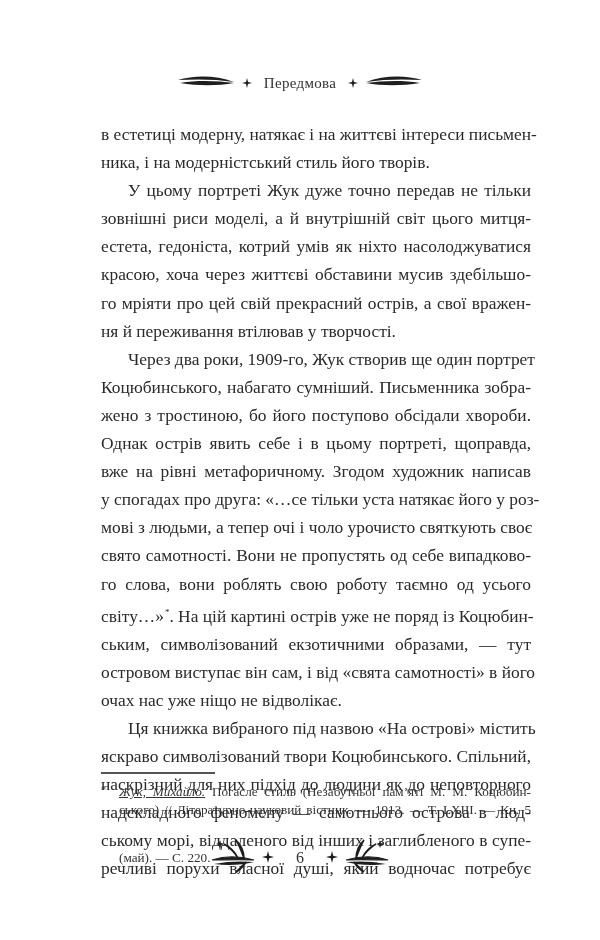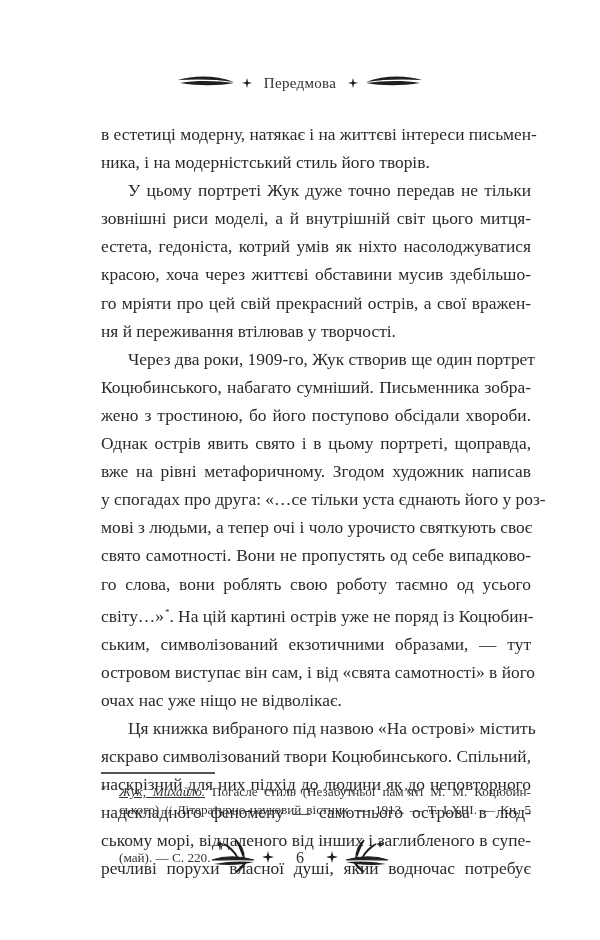--- a/index.html
+++ b/index.html
@@ -82,23 +82,23 @@
     <span class="line">зовнішні риси моделі, а й внутрішній світ цього митця-</span>
     <span class="line">естета, гедоніста, котрий умів як ніхто насолоджуватися</span>
     <span class="line">красою, хоча через життєві обставини мусив здебільшо-</span>
     <span class="line">го мріяти про цей свій прекрасний острів, а свої вражен-</span>
     <span class="line last">ня й переживання втілював у творчості.</span>
   </div>
   <div>
     <span class="line indent">Через два роки, 1909-го, Жук створив ще один портрет</span>
     <span class="line">Коцюбинського, набагато сумніший. Письменника зобра-</span>
     <span class="line">жено з тростиною, бо його поступово обсідали хвороби.</span>
-    <span class="line">Однак острів явить свято і в цьому портреті, щоправда,</span>
+    <span class="line">Однак острів явить себе і в цьому портреті, щоправда,</span>
     <span class="line">вже на рівні метафоричному. Згодом художник написав</span>
-    <span class="line">у спогадах про друга: «…се тільки уста єднають його у роз-</span>
+    <span class="line">у спогадах про друга: «…се тільки уста натякає його у роз-</span>
     <span class="line">мові з людьми, а тепер очі і чоло урочисто святкують своє</span>
     <span class="line">свято самотності. Вони не пропустять од себе випадково-</span>
     <span class="line">го слова, вони роблять свою роботу таємно од усього</span>
     <span class="line"><span>світу…»</span><sup class="ref">*</sup><span>. На цій картині острів уже не поряд із Коцюбин-</span></span>
     <span class="line">ським, символізований екзотичними образами, — тут</span>
     <span class="line">островом виступає він сам, і від «свята самотності» в його</span>
     <span class="line last">очах нас уже ніщо не відволікає.</span>
   </div>
   <div>
     <span class="line indent">Ця книжка вибраного під назвою «На острові» містить</span>

